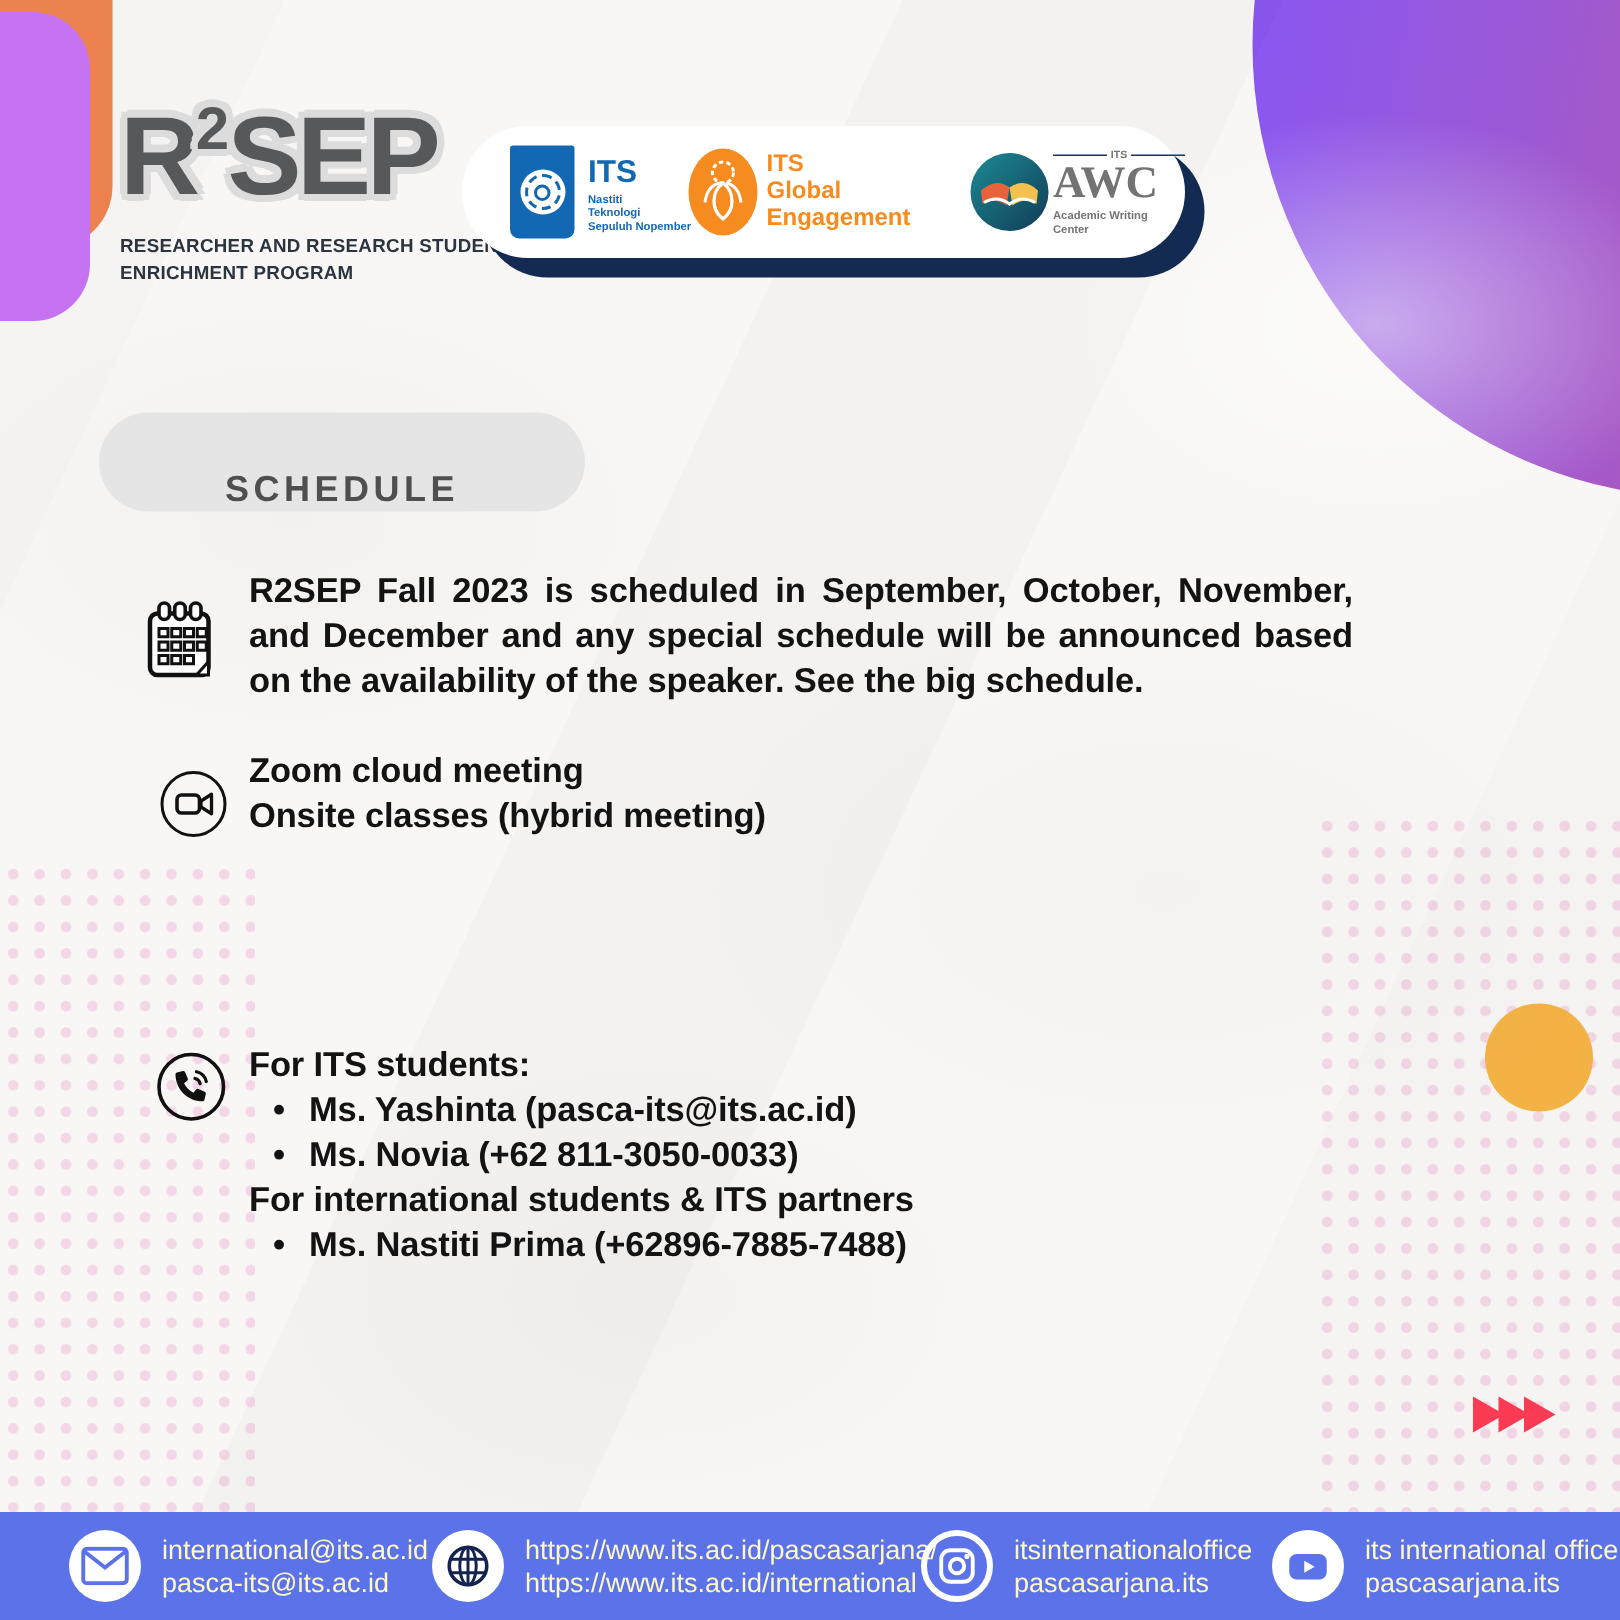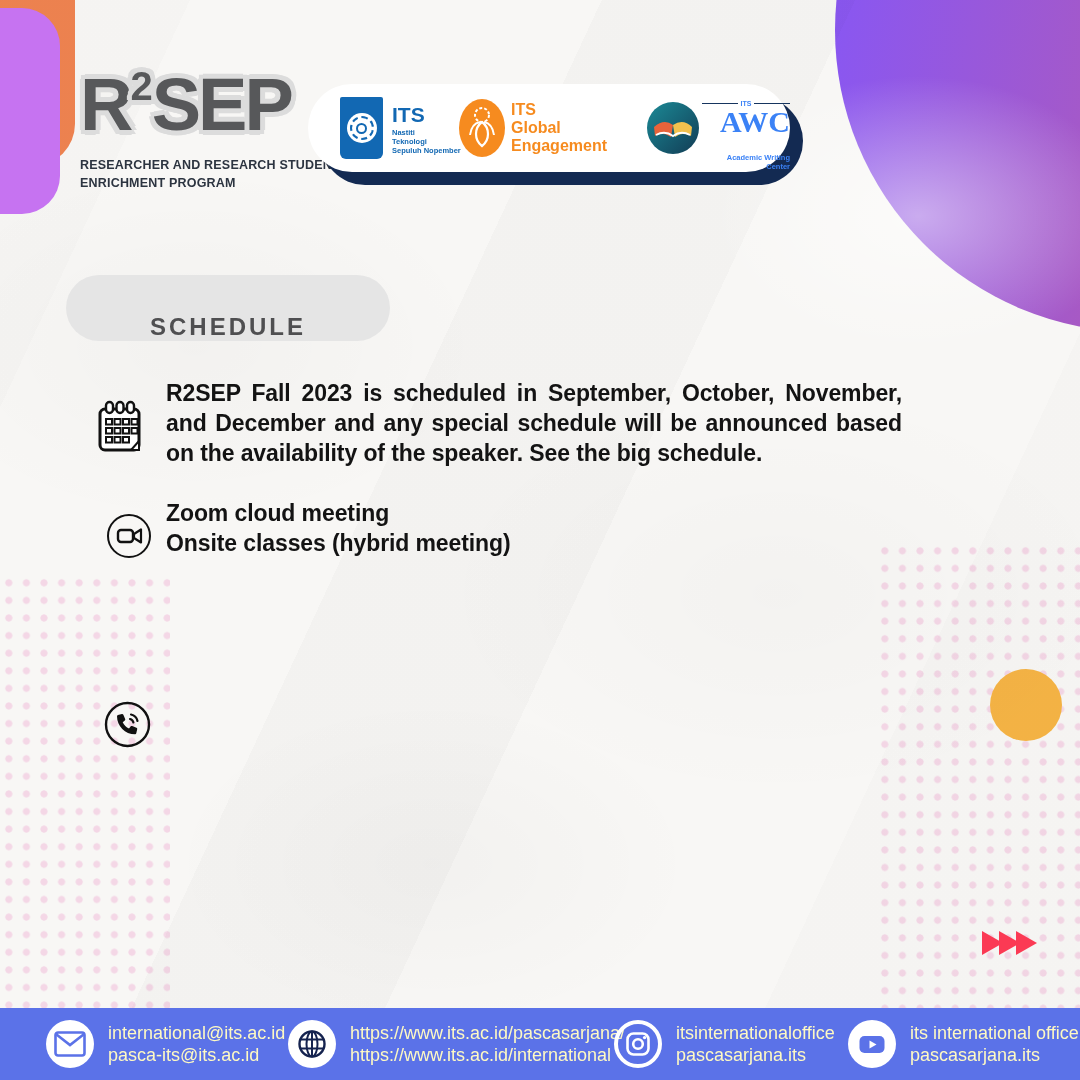--- a/index.html
+++ b/index.html
@@ -67,25 +67,25 @@
   .its-emblem-inner{width:20px;height:20px;border-radius:50%;border:2px dashed #1268b3;
     display:flex;align-items:center;justify-content:center;}
   .its-emblem-dot{width:7px;height:7px;border-radius:50%;border:2px solid #1268b3;}
   .its-logo-text{position:absolute;left:84px;top:20px;color:#1268b3;}
   .its-abbr{font-size:21px;font-weight:bold;letter-spacing:0;line-height:1;}
   .its-name{margin-top:3px;font-size:7.5px;font-weight:bold;line-height:9px;}
   .ge-icon{position:absolute;left:150px;top:13px;}
   .ge-text{position:absolute;left:203px;top:17px;font-size:16px;font-weight:bold;
     color:#f68b1f;line-height:18px;}
   .awc-icon{position:absolute;left:338px;top:13px;}
-  .awc-text{position:absolute;left:394px;top:16px;width:88px;color:#3b82f6;text-align:right;}
+  .awc-text{position:absolute;left:394px;top:16px;width:88px;color:#737373;text-align:left;}
   .awc-top{display:flex;align-items:center;gap:3px;font-size:7px;font-weight:bold;}
   .awc-top .rule{flex:1;height:1px;background:#16355f;}
   .awc-abbr{font-family:"Liberation Serif",serif;font-weight:bold;font-size:30px;line-height:30px;}
-  .awc-sub{font-size:7.5px;font-weight:bold;margin-top:16px;}
+  .awc-sub{font-size:7.5px;font-weight:bold;margin-top:2px;}
 
   
   .schedule-btn{
     position:absolute;left:66px;top:275px;width:324px;height:66px;border-radius:33px;
     background:#e5e5e5;display:flex;align-items:flex-end;justify-content:center;
     font-size:24px;font-weight:bold;letter-spacing:3px;color:#4f4f51;cursor:pointer;
   }
 
   
   .section-icon{position:absolute;}
@@ -221,20 +221,31 @@
   <div class="body-text" style="top:498px;">
     <p class="group-heading">Zoom cloud meeting</p>
     <p class="group-heading">Onsite classes (hybrid meeting)</p>
   </div>
 
   <svg class="section-icon" style="left:104px;top:701px;" width="47" height="47" viewBox="0 0 47 47">
     <circle cx="23.5" cy="23.5" r="21.5" fill="none" stroke="#111" stroke-width="2.4"></circle>
     <path transform="translate(13,13) scale(0.0395)" fill="#111" d="M511.2 387l-23.25 100.8c-3.266 14.25-15.79 24.22-30.46 24.22C205.2 512 0 306.8 0 54.5c0-14.66 9.969-27.2 24.22-30.45l100.8-23.25c14.69-3.484 29.7 4.141 35.8 18.12l46.52 108.5c5.438 12.78 1.77 27.67-8.98 36.45L144.5 207.1c33.98 69.22 90.26 125.5 159.5 159.5l44.08-53.8c8.688-10.78 23.69-14.51 36.47-8.975l108.5 46.51C507.1 357.2 514.7 372.4 511.2 387z"></path>
     <path d="M27 13.5 a8.5 8.5 0 0 1 6.5 6.5 M26 18 a4.5 4.5 0 0 1 3.4 3.4" fill="none" stroke="#111" stroke-width="2.2" stroke-linecap="round"></path>
   </svg>
+  <div class="body-text" style="top:694px;">
+    <p class="group-heading">For ITS students:</p>
+    <ul class="bullets">
+      <li>Ms. Yashinta (pasca-its@its.ac.id)</li>
+      <li>Ms. Novia (+62 811-3050-0033)</li>
+    </ul>
+    <p class="group-heading">For international students &amp; ITS partners</p>
+    <ul class="bullets">
+      <li>Ms. Nastiti Prima (+62896-7885-7488)</li>
+    </ul>
+  </div>
 
   <div class="arrows">
     <div class="arrow-triangle"></div>
       <div class="arrow-triangle"></div>
       <div class="arrow-triangle"></div>
   </div>
 
   <div class="footer">
 
     <div class="footer-item fi-1">

